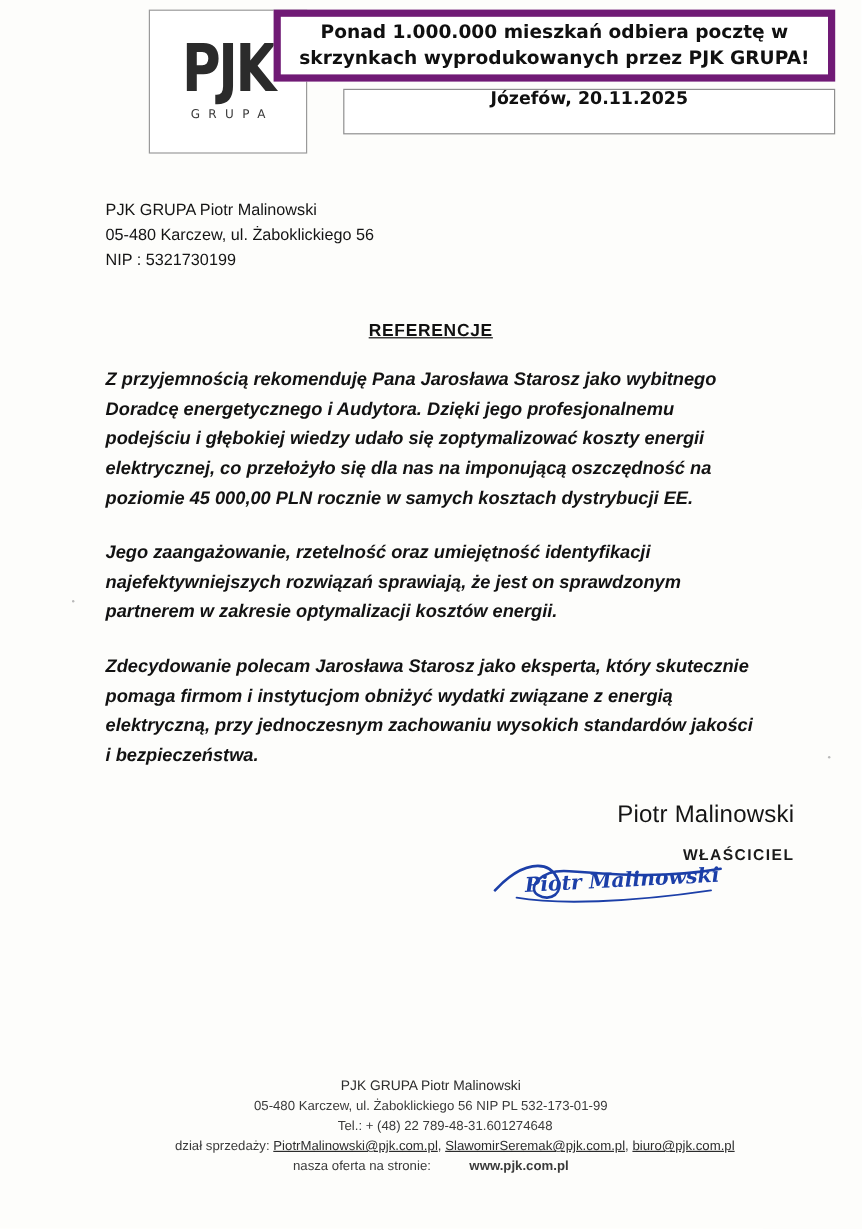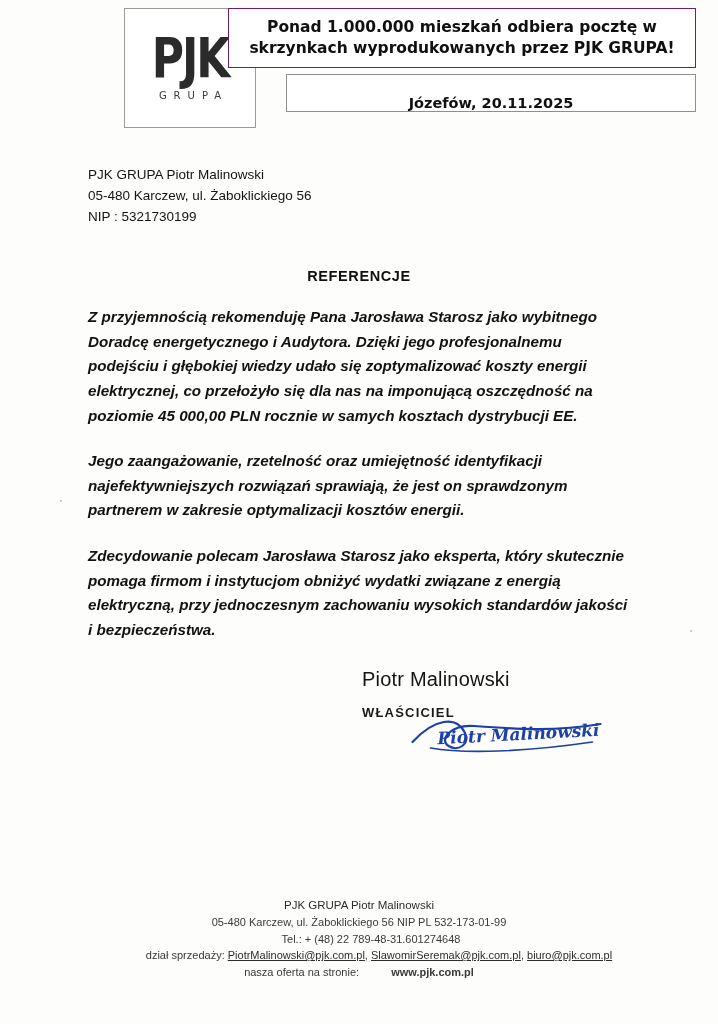--- a/index.html
+++ b/index.html
@@ -61,21 +61,21 @@
     color: #3a3a3a;
     margin-left: 7px;
   }
 
   .banner {
     position: absolute;
     left: 140px;
     top: 0px;
     right: 0px;
     height: 60px;
-    border: 1px solid #701a75;
+    border: 6px solid #701a75;
     background: #ffffff;
     display: flex;
     align-items: center;
     justify-content: center;
     text-align: center;
     padding: 0 10px;
     box-sizing: border-box;
   }
   .banner-text {
     font-family: "DejaVu Sans", sans-serif;
@@ -87,21 +87,21 @@
 
   .date-box {
     position: absolute;
     left: 198px;
     top: 66px;
     right: 0px;
     height: 38px;
     border: 1px solid #8f8f8f;
     background: #ffffff;
     display: flex;
-    align-items: flex-end;
+    align-items: flex-start;
     justify-content: center;
     box-sizing: border-box;
   }
   .date-text {
     font-family: "DejaVu Sans", sans-serif;
     font-weight: bold;
     font-size: 14.5px;
     color: #101010;
   }
 
@@ -120,20 +120,21 @@
   .doc-title {
     position: absolute;
     left: 0;
     right: 0;
     top: 268px;
     text-align: center;
     font-size: 14.5px;
     font-weight: bold;
     letter-spacing: 0.6px;
     color: #101010;
+    text-decoration: underline;
   }
 
   
   .body-copy {
     position: absolute;
     left: 88px;
     top: 305px;
     width: 545px;
   }
   .para {
@@ -146,21 +147,21 @@
     text-align: left;
   }
   .para:last-child { margin-bottom: 0; }
 
   
   .sign-area {
     position: absolute;
     right: 56px;
     top: 668px;
     width: 300px;
-    text-align: left;
+    text-align: right;
   }
   .sign-name {
     font-size: 20px;
     color: #141414;
     letter-spacing: 0.2px;
   }
   .sign-role {
     margin-top: 14px;
     font-size: 13px;
     font-weight: bold;

